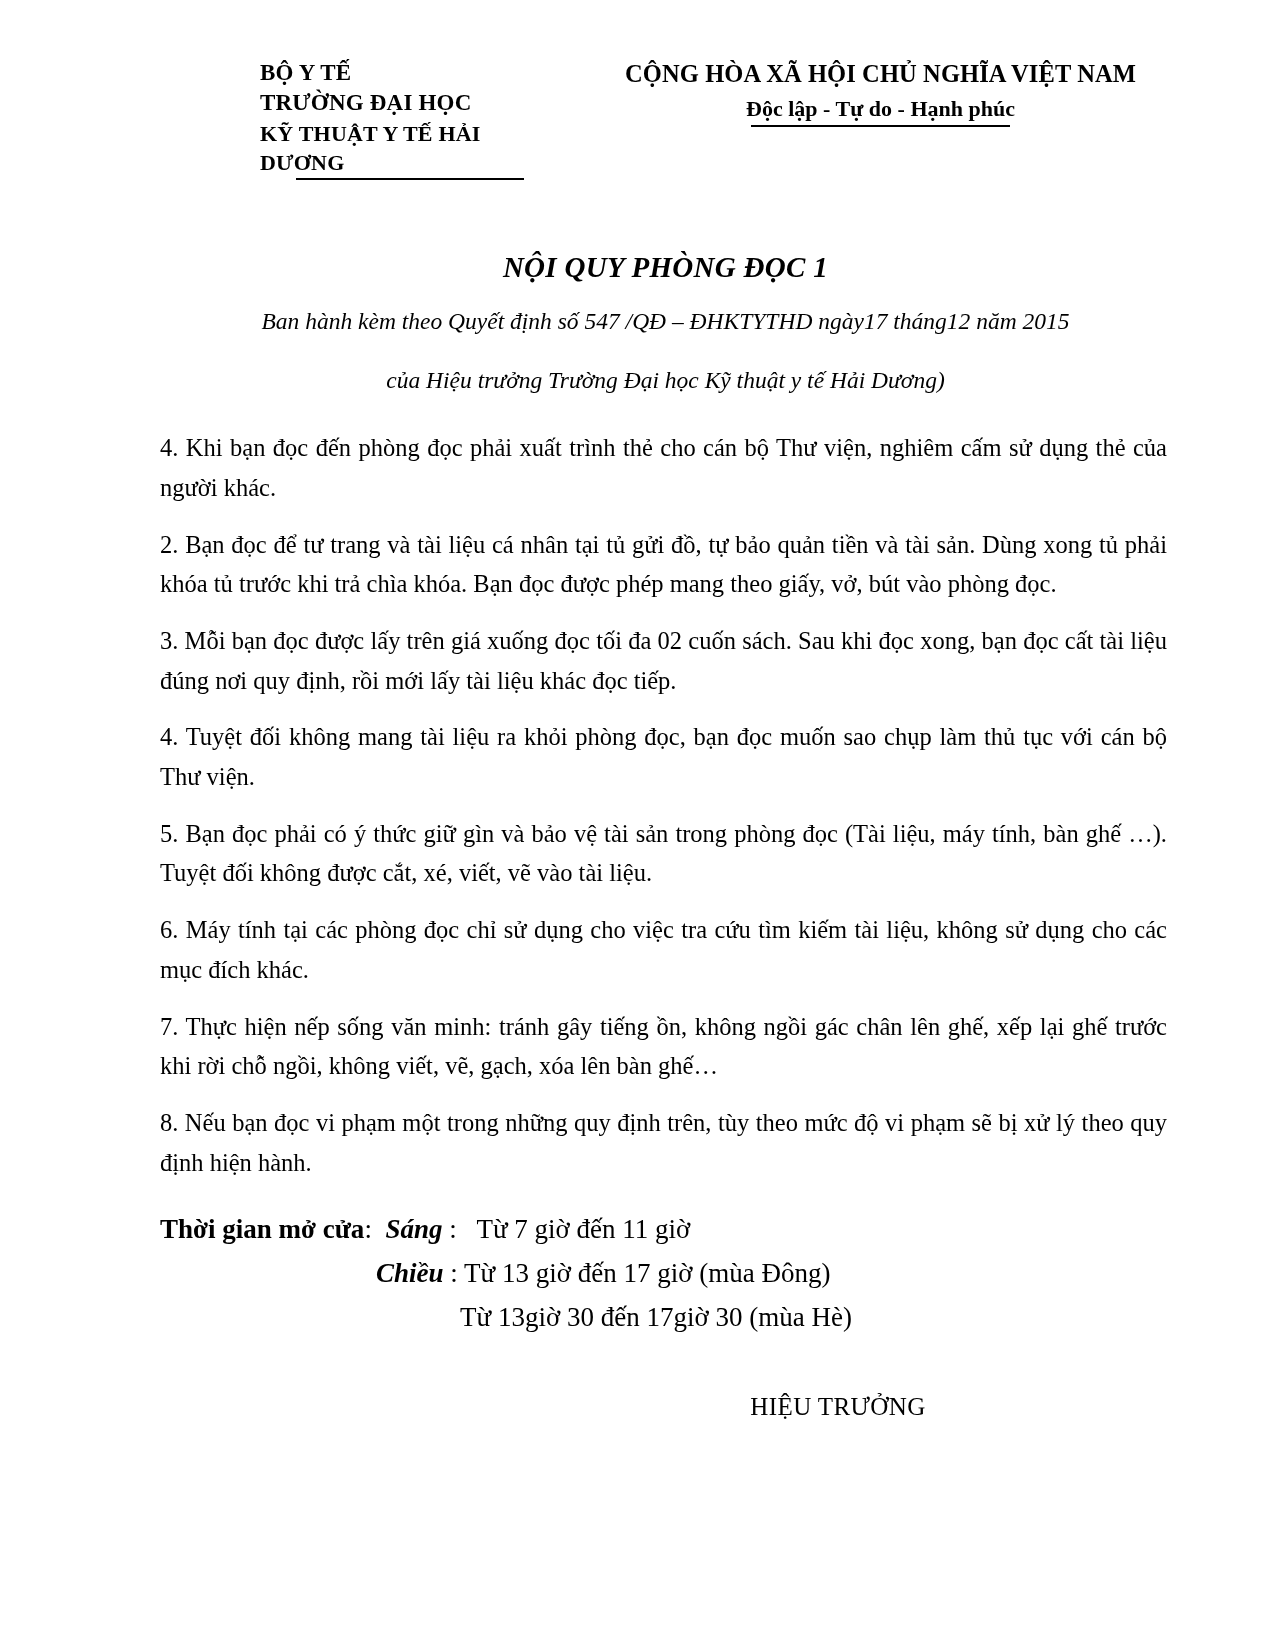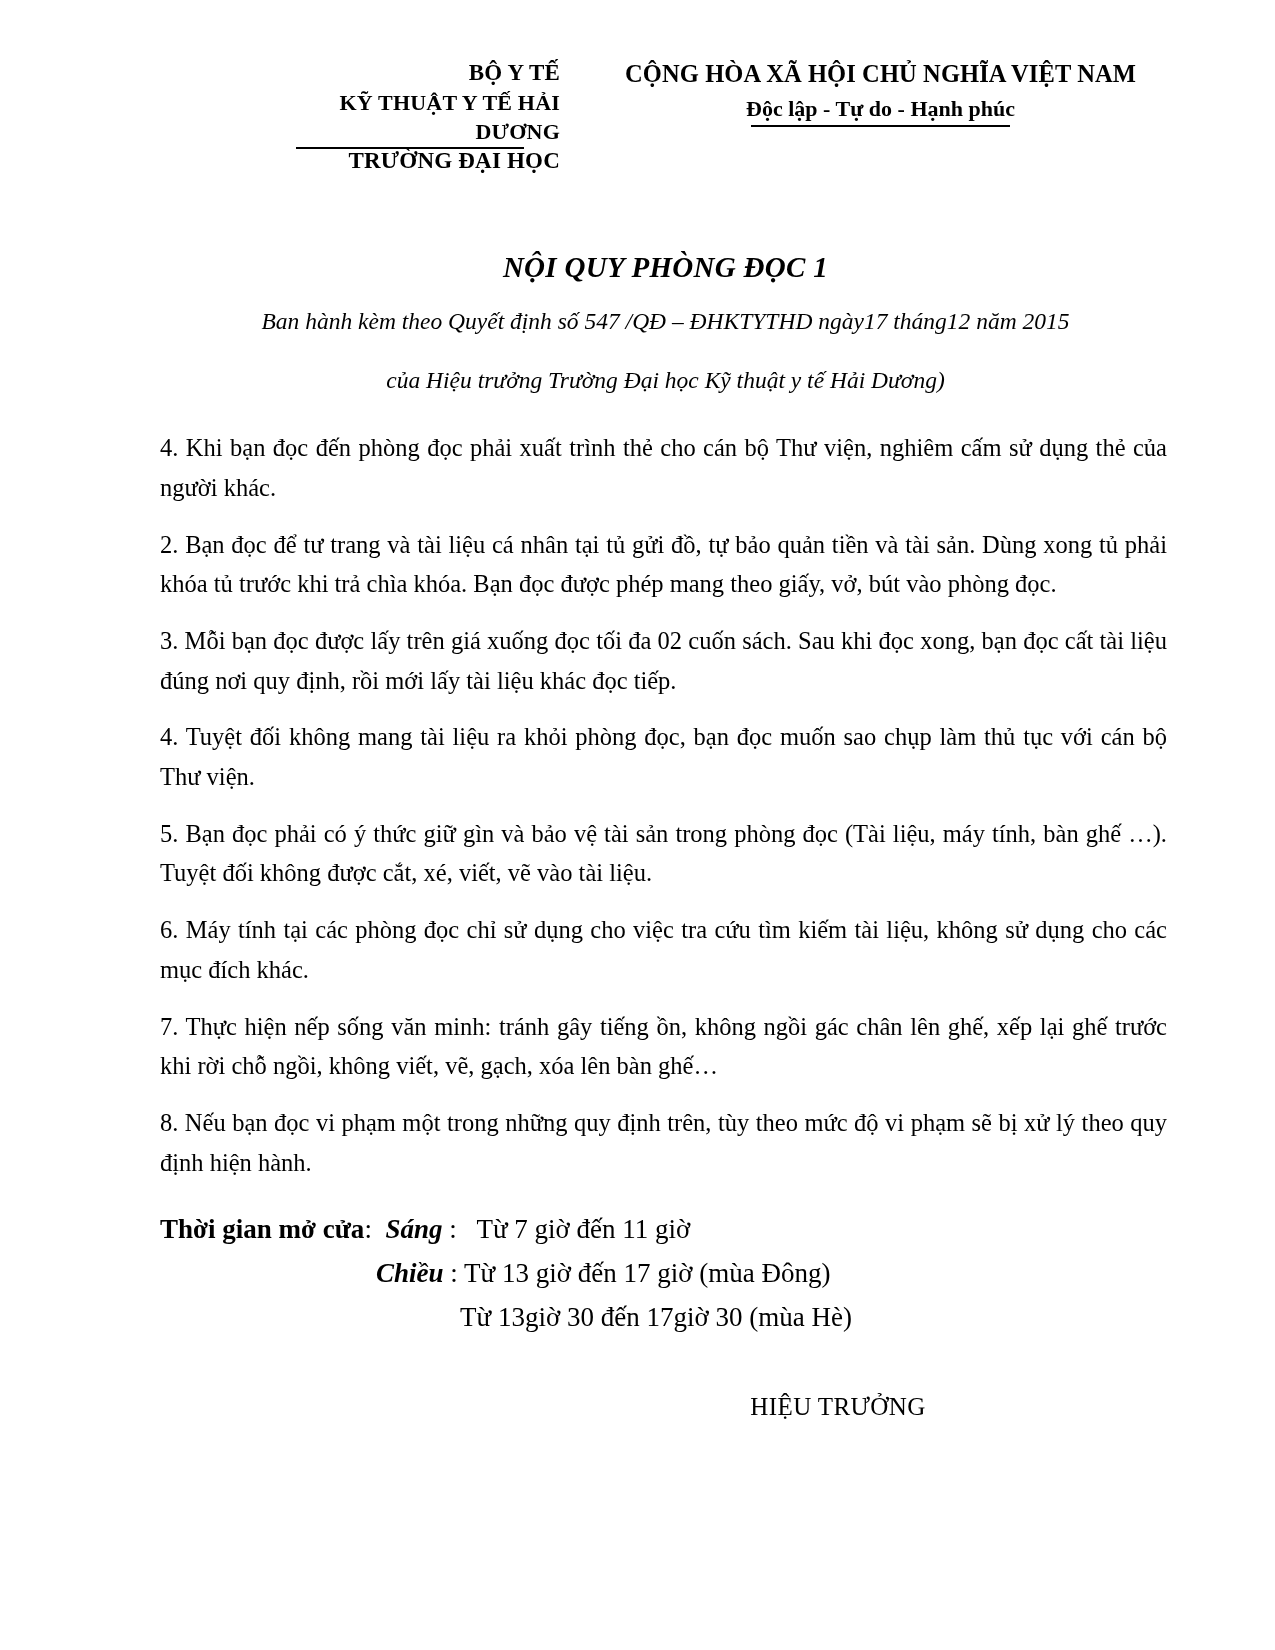--- a/index.html
+++ b/index.html
@@ -26,21 +26,21 @@
   
   .header {
     display: flex;
     flex-direction: row;
     align-items: flex-start;
     justify-content: flex-start;
     margin-top: 10px;
   }
   .header-left {
     width: 400px;
-    text-align: right;
+    text-align: left;
     padding-left: 100px;
     box-sizing: border-box;
   }
   .header-right {
     flex: 1;
     text-align: center;
     padding-left: 30px;
     box-sizing: border-box;
   }
   .hdr-line {
@@ -158,24 +158,24 @@
   }
 </style>
 </head>
 <body>
 
 <div class="page">
 
   <div class="header">
     <div class="header-left">
       <div class="hdr-line">BỘ Y TẾ</div>
+      <div class="hdr-line">TRƯỜNG ĐẠI  HỌC</div>
       <div class="hdr-line small">
         <span class="hdr-underline-wrap">KỸ THUẬT Y TẾ HẢI DƯƠNG</span>
       </div>
-      <div class="hdr-line">TRƯỜNG ĐẠI  HỌC</div>
     </div>
     <div class="header-right">
       <div class="hdr-right-1">CỘNG HÒA XÃ HỘI CHỦ NGHĨA VIỆT NAM</div>
       <div>
         <span class="hdr-right-2">Độc lập - Tự do - Hạnh phúc</span>
       </div>
     </div>
   </div>
 
   <div class="title-block">

